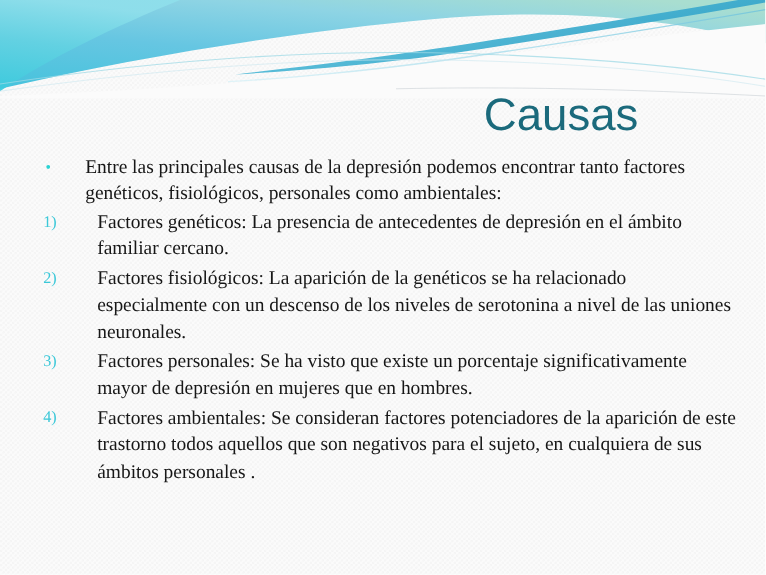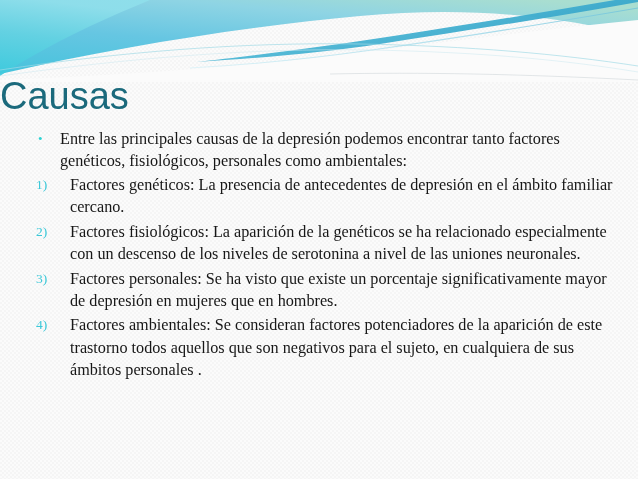--- a/index.html
+++ b/index.html
@@ -47,21 +47,21 @@
   .content {
     position: relative;
     z-index: 3;
   }
 
   .slide-title {
     position: absolute;
     top: 74px;
     left: 0;
     width: 532px;
-    text-align: left;
+    text-align: right;
     font-family: "Liberation Sans", "DejaVu Sans", sans-serif;
     font-size: 38px;
     line-height: 44px;
     font-weight: 400;
     color: #1b6a7c;
     letter-spacing: 0px;
   }
 
   .body-block {
     position: absolute;
@@ -100,20 +100,21 @@
     left: 8px;
     top: 0px;
     width: 26px;
     text-align: left;
     color: #3cc8d8;
     font-size: 13.5px;
     line-height: 22.4px;
   }
   .lvl2 .txt, .lvl1 .txt {
     display: block;
+    margin-left: 11px;
   }
 </style>
 </head>
 <body>
 
 <div class="slide">
 
   <div class="slide-texture"></div>
 
   <svg class="header-decoration" viewBox="0 0 638 82" preserveAspectRatio="none" xmlns="http://www.w3.org/2000/svg">

